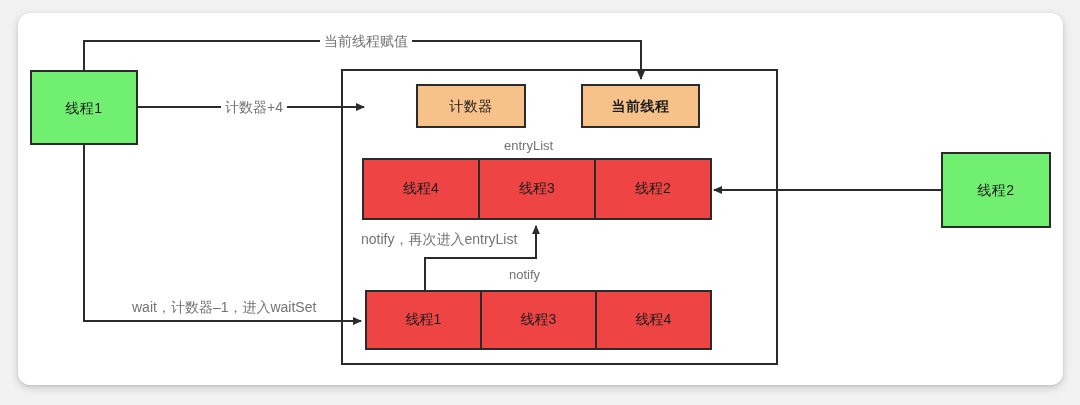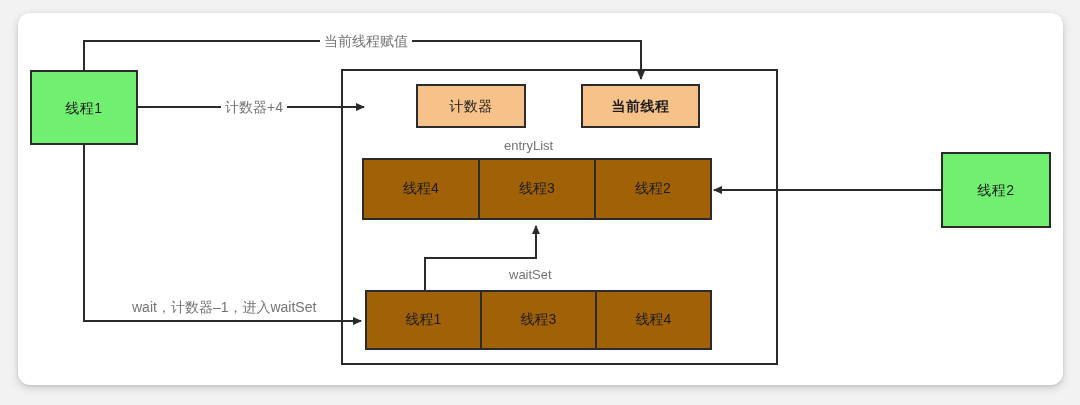--- a/index.html
+++ b/index.html
@@ -50,21 +50,21 @@
     letter-spacing: 0.5px;
     line-height: 1;
   }
   .thread-outer {
     background: #71ef71;
   }
   .orange {
     background: #f7c28a;
   }
   .queue-cell {
-    background: #a16207;
+    background: #ef4444;
   }
   
   #monitor {
     position: absolute;
     left: 341px;
     top: 69px;
     width: 437px;
     height: 296px;
     box-sizing: border-box;
     border: 2px solid #2b2b2b;
@@ -168,35 +168,36 @@
       <span>线程4</span>
     </div>
     <div class="queue-cell">
       <span>线程3</span>
     </div>
     <div class="queue-cell">
       <span>线程2</span>
     </div>
   </div>
 
-  <div class="label caption" style="left:509px; top:268px;">waitSet</div>
+  <div class="label caption" style="left:509px; top:268px;">notify</div>
 
   <div class="queue-row" style="left:365px; top:290px; width:347px; height:60px;">
     <div class="queue-cell">
       <span>线程1</span>
     </div>
     <div class="queue-cell">
       <span>线程3</span>
     </div>
     <div class="queue-cell">
       <span>线程4</span>
     </div>
   </div>
 
   <div class="label on-wire" style="left:320px; top:34px;">当前线程赋值</div>
 
   <div class="label on-wire" style="left:221px; top:100px;">计数器+4</div>
 
 
+  <div class="label on-wire" style="left:357px; top:232px;">notify，再次进入entryList</div>
 
   <div class="label on-wire" style="left:128px; top:300px;">wait，计数器–1，进入waitSet</div>
 
 </div>
 
 </body></html>

